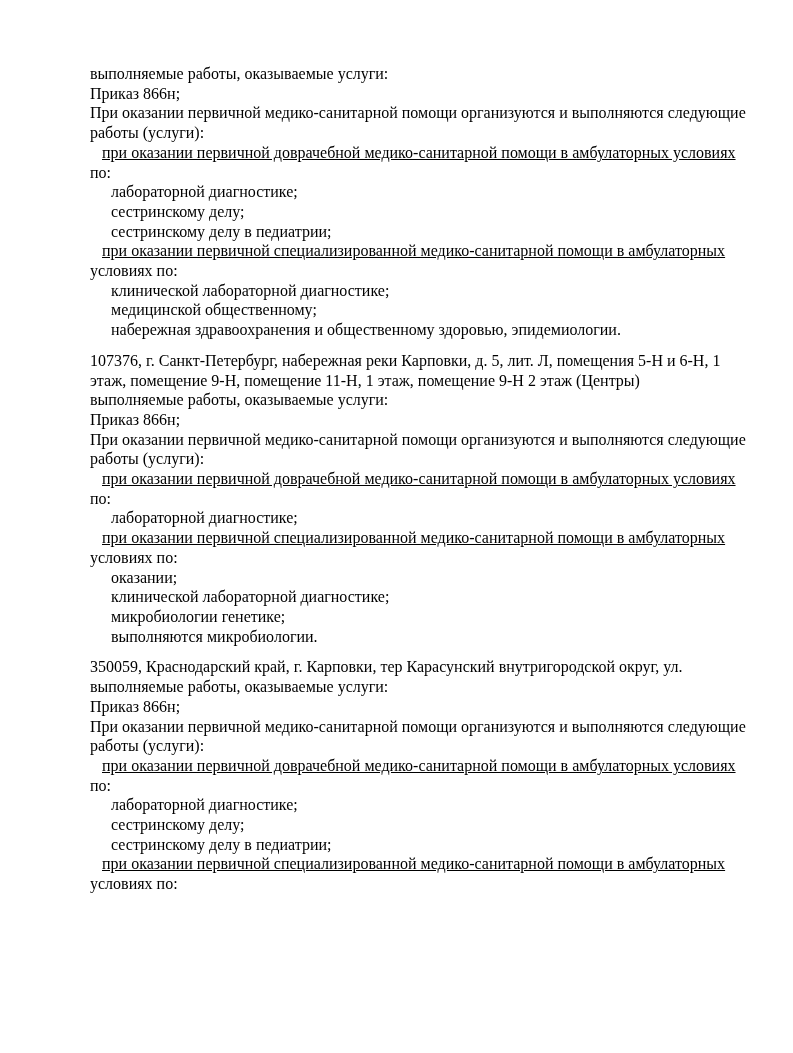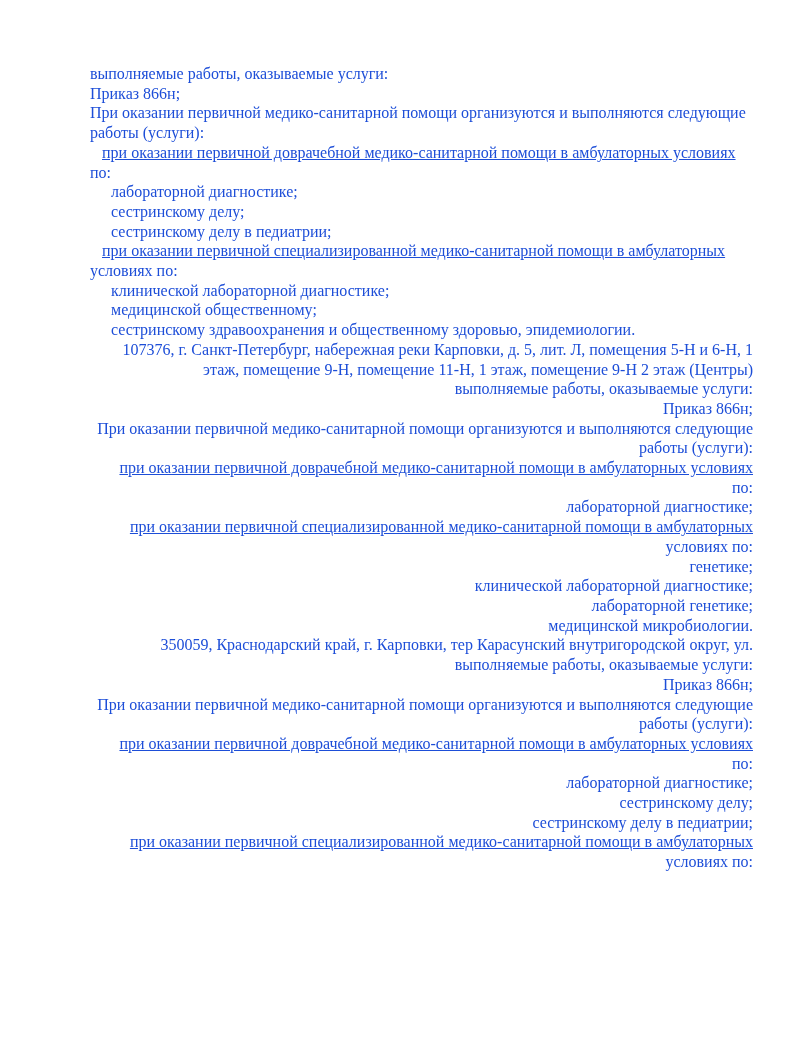--- a/index.html
+++ b/index.html
@@ -7,33 +7,32 @@
     padding: 0;
     background: #ffffff;
   }
   .page {
     position: relative;
     width: 793px;
     height: 1053px;
     background: #ffffff;
     overflow: hidden;
     font-family: "Liberation Serif", "DejaVu Serif", serif;
-    color: #1d4ed8;
+    color: #000000;
   }
   .content {
     position: absolute;
     top: 64px;
     left: 90px;
     right: 40px;
     font-size: 16px;
     line-height: 19.7px;
   }
   .section + .section {
-    margin-top: 0;
-    text-align: right;
+    margin-top: 11px;
   }
   .line {
     white-space: nowrap;
   }
   .i0 { padding-left: 0; }
   .i1 { padding-left: 12px; text-decoration: underline; }
   .i2 { padding-left: 21px; }
 </style>
 </head>
 <body>
@@ -48,38 +47,38 @@
         <div class="line i0">работы (услуги):</div>
         <div class="line i1">при оказании первичной доврачебной медико-санитарной помощи в амбулаторных условиях</div>
         <div class="line i0">по:</div>
         <div class="line i2">лабораторной диагностике;</div>
         <div class="line i2">сестринскому делу;</div>
         <div class="line i2">сестринскому делу в педиатрии;</div>
         <div class="line i1">при оказании первичной специализированной медико-санитарной помощи в амбулаторных</div>
         <div class="line i0">условиях по:</div>
         <div class="line i2">клинической лабораторной диагностике;</div>
         <div class="line i2">медицинской общественному;</div>
-        <div class="line i2">сестринскому здравоохранения и общественному здоровью, эпидемиологии.</div>
+        <div class="line i2">набережная здравоохранения и общественному здоровью, эпидемиологии.</div>
       </div>
       <div class="section">
         <div class="line i0">107376, г. Санкт-Петербург, набережная реки Карповки, д. 5, лит. Л, помещения 5-Н и 6-Н, 1</div>
         <div class="line i0">этаж, помещение 9-Н, помещение 11-Н, 1 этаж, помещение 9-Н 2 этаж (Центры)</div>
         <div class="line i0">выполняемые работы, оказываемые услуги:</div>
         <div class="line i0">Приказ 866н;</div>
         <div class="line i0">При оказании первичной медико-санитарной помощи организуются и выполняются следующие</div>
         <div class="line i0">работы (услуги):</div>
         <div class="line i1">при оказании первичной доврачебной медико-санитарной помощи в амбулаторных условиях</div>
         <div class="line i0">по:</div>
         <div class="line i2">лабораторной диагностике;</div>
         <div class="line i1">при оказании первичной специализированной медико-санитарной помощи в амбулаторных</div>
         <div class="line i0">условиях по:</div>
-        <div class="line i2">генетике;</div>
+        <div class="line i2">оказании;</div>
         <div class="line i2">клинической лабораторной диагностике;</div>
-        <div class="line i2">лабораторной генетике;</div>
-        <div class="line i2">медицинской микробиологии.</div>
+        <div class="line i2">микробиологии генетике;</div>
+        <div class="line i2">выполняются микробиологии.</div>
       </div>
       <div class="section">
         <div class="line i0">350059, Краснодарский край, г. Карповки, тер Карасунский внутригородской округ, ул.</div>
         <div class="line i0">выполняемые работы, оказываемые услуги:</div>
         <div class="line i0">Приказ 866н;</div>
         <div class="line i0">При оказании первичной медико-санитарной помощи организуются и выполняются следующие</div>
         <div class="line i0">работы (услуги):</div>
         <div class="line i1">при оказании первичной доврачебной медико-санитарной помощи в амбулаторных условиях</div>
         <div class="line i0">по:</div>
         <div class="line i2">лабораторной диагностике;</div>

